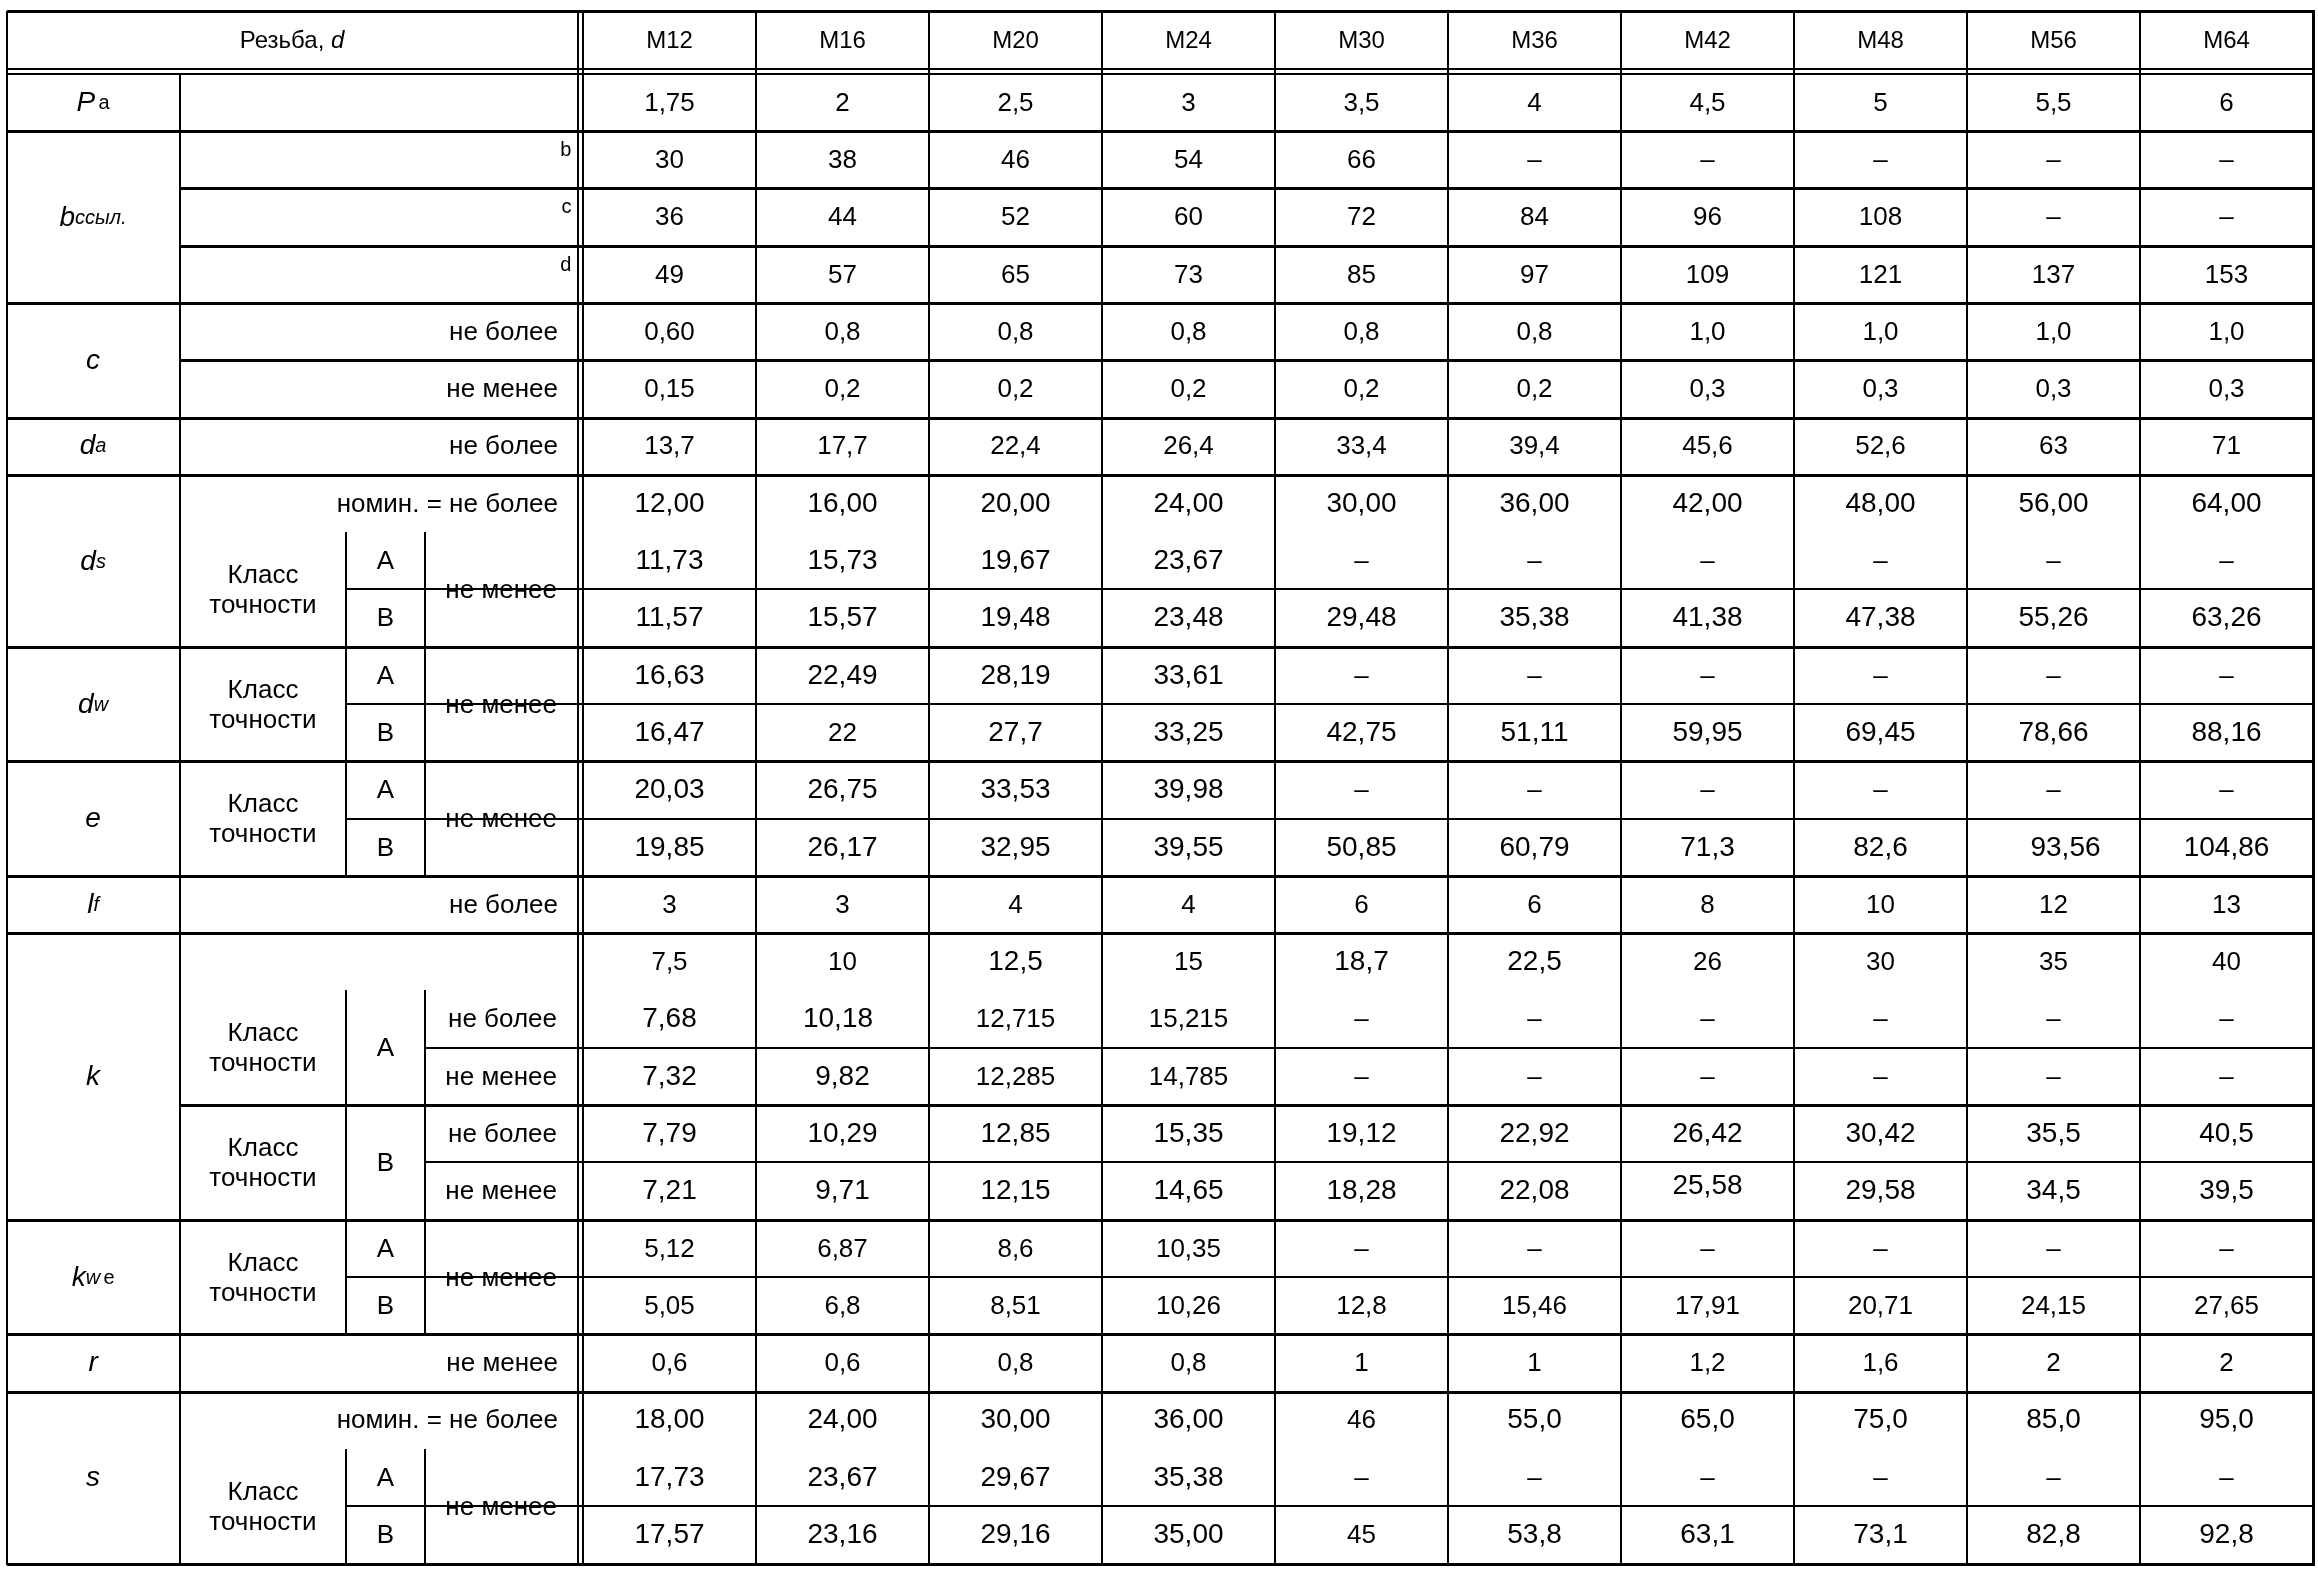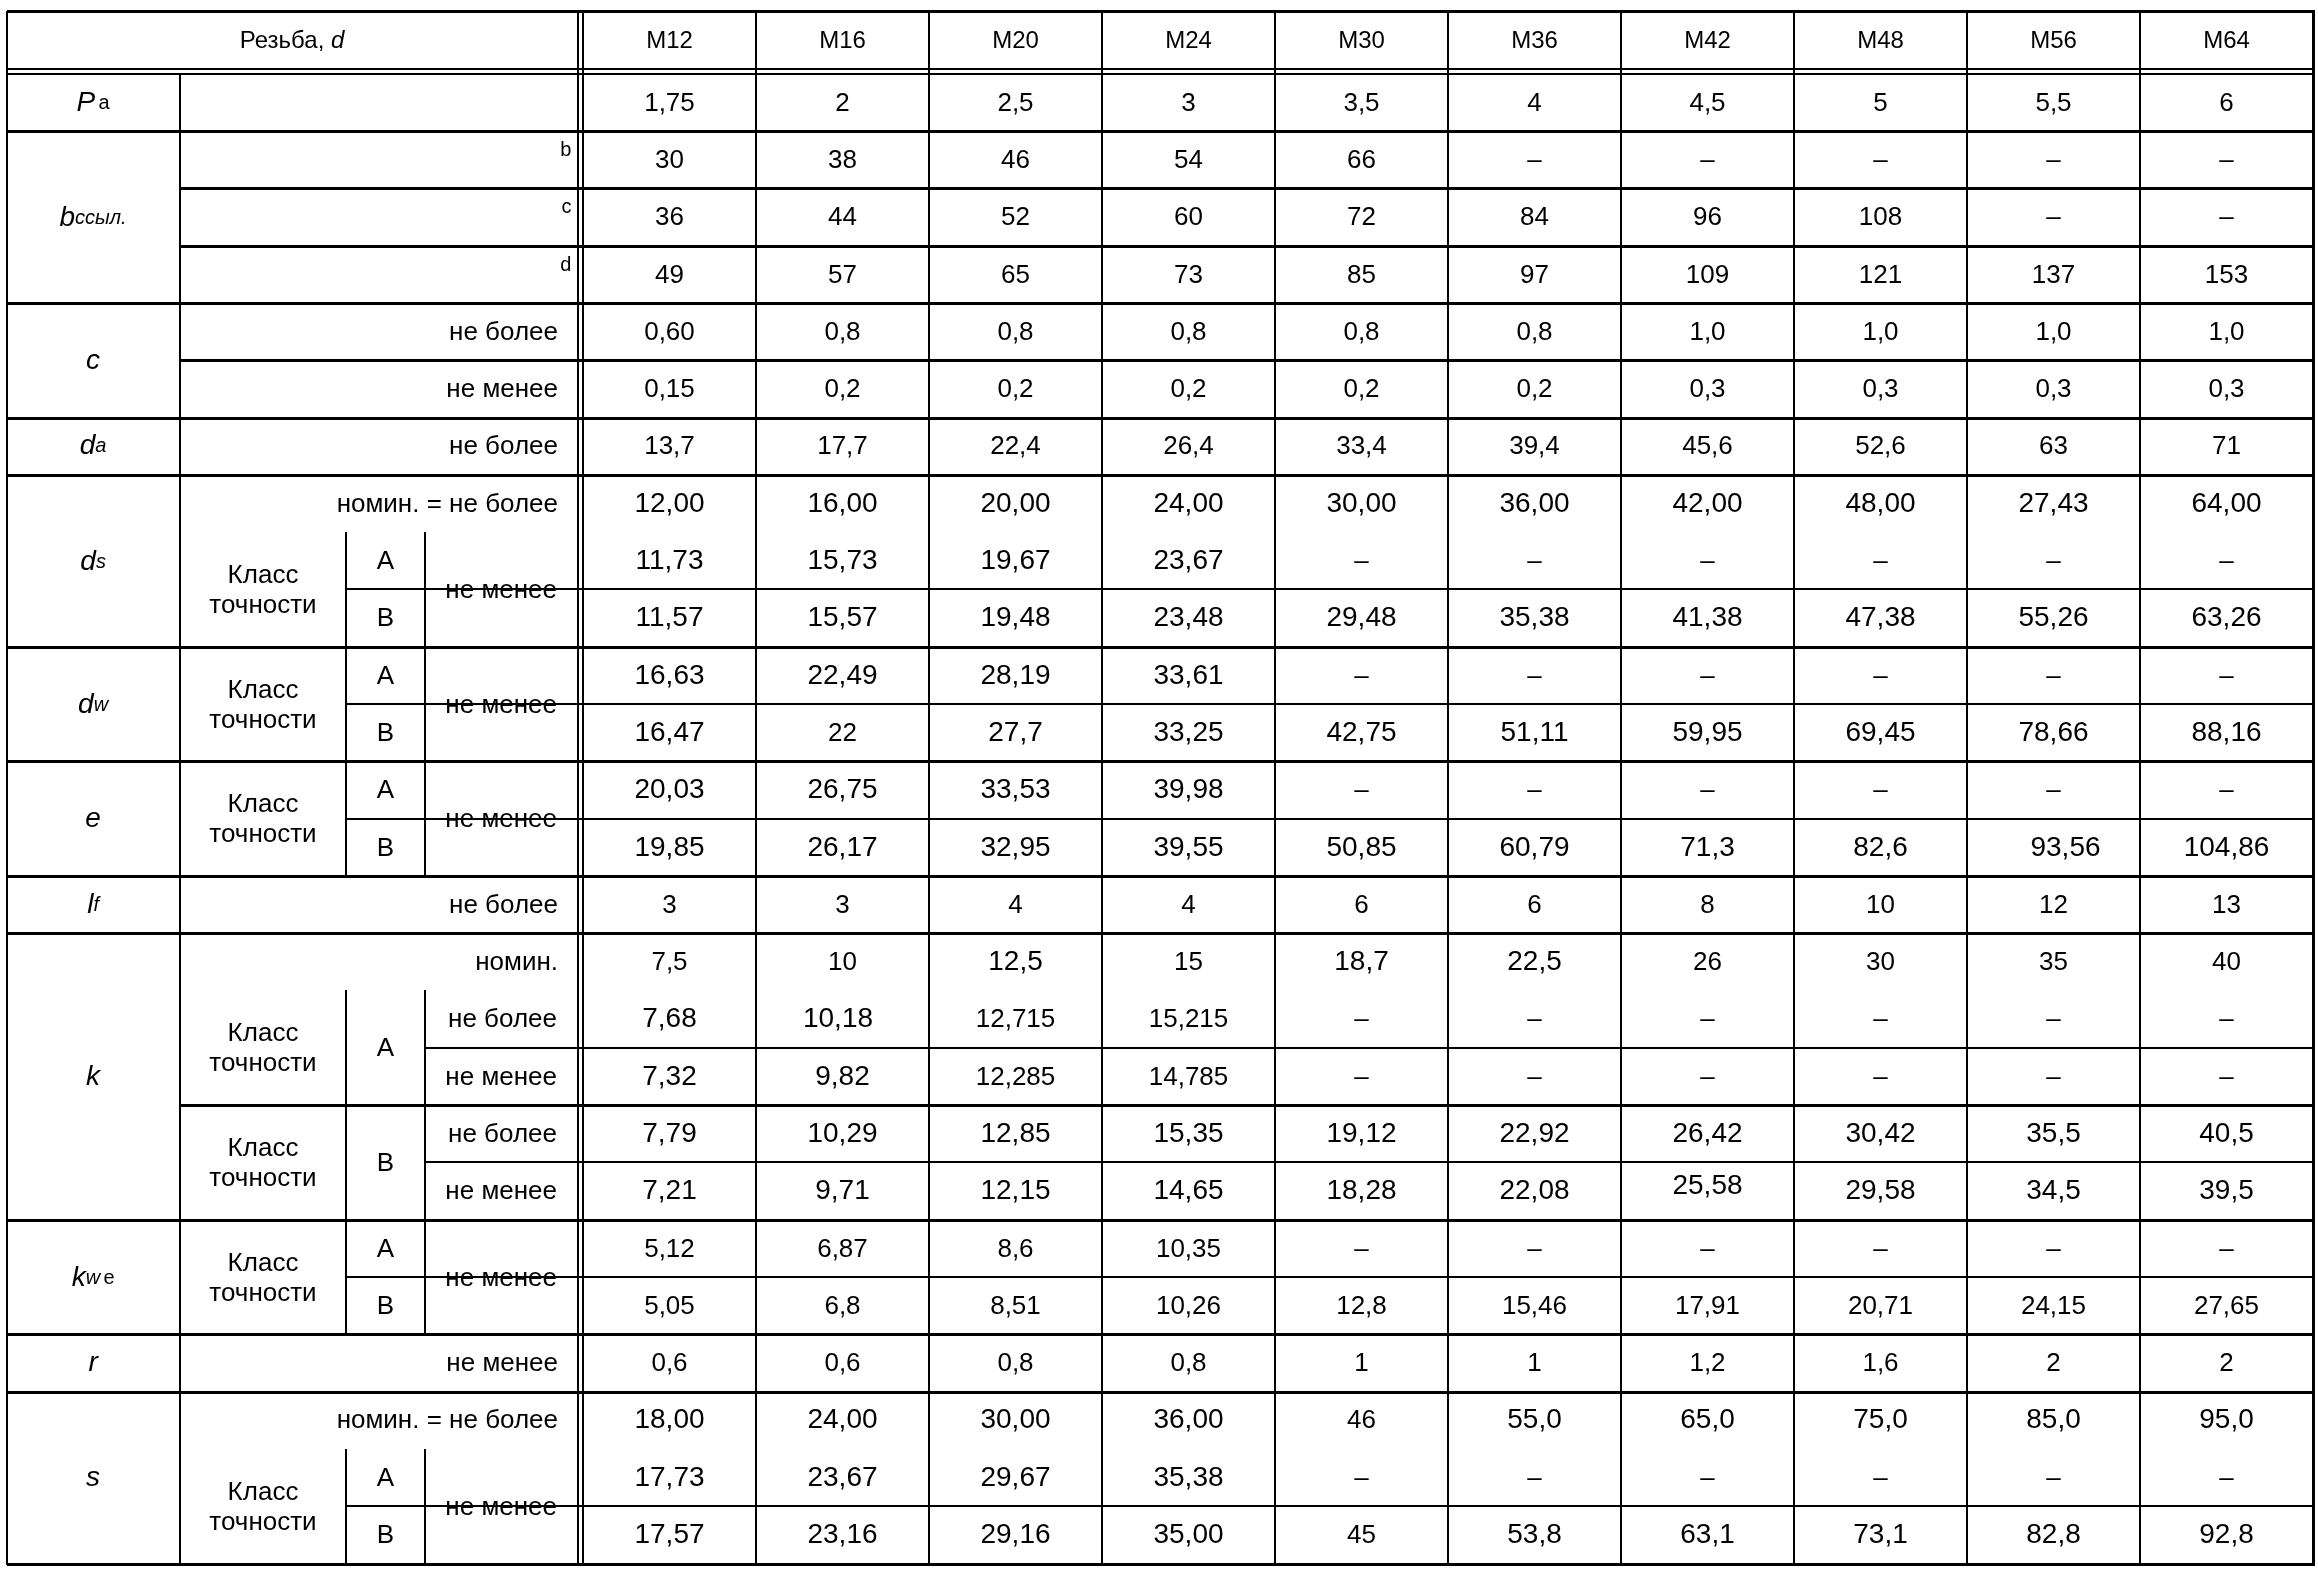--- a/index.html
+++ b/index.html
@@ -118,21 +118,20 @@
     <div class="vline thin" style="left: 345px; top: 647px; height: 116px;"></div>
     <div class="vline thin" style="left: 424px; top: 647px; height: 116px;"></div>
     <div class="cell wrap" style="left: 180px; top: 761px; width: 166px; height: 115px; padding: 0px 16.5px;">Класс точности</div>
     <div class="cell " style="left: 346px; top: 761px; width: 79px; height: 57px;">A</div>
     <div class="cell " style="left: 346px; top: 819px; width: 79px; height: 57px;">B</div>
     <div class="hline thin" style="left: 346px; top: 818px; width: 1969px;"></div>
     <div class="cell right" style="left: 424px; top: 761px; width: 153px; height: 115px;">не менее</div>
     <div class="vline thin" style="left: 345px; top: 761px; height: 116px;"></div>
     <div class="vline thin" style="left: 424px; top: 761px; height: 116px;"></div>
     <div class="cell right" style="left: 180px; top: 876px; width: 398px; height: 57px;">не более</div>
-    <div class="cell right" style="left: 180px; top: 933px; width: 398px; height: 57px;">номин.</div>
     <div class="cell wrap" style="left: 180px; top: 990px; width: 166px; height: 115px; padding: 0px 16.5px;">Класс точности</div>
     <div class="cell " style="left: 346px; top: 990px; width: 79px; height: 115px;">A</div>
     <div class="cell right" style="left: 424px; top: 990px; width: 153px; height: 57px;">не более</div>
     <div class="cell right" style="left: 424px; top: 1048px; width: 153px; height: 57px;">не менее</div>
     <div class="hline thin" style="left: 424px; top: 1047px; width: 1890px;"></div>
     <div class="cell wrap" style="left: 180px; top: 1105px; width: 166px; height: 115px; padding: 0px 16.5px;">Класс точности</div>
     <div class="cell " style="left: 346px; top: 1105px; width: 79px; height: 115px;">B</div>
     <div class="cell right" style="left: 424px; top: 1105px; width: 153px; height: 57px;">не более</div>
     <div class="cell right" style="left: 424px; top: 1162px; width: 153px; height: 57px;">не менее</div>
     <div class="hline thin" style="left: 424px; top: 1161px; width: 1890px;"></div>
@@ -226,21 +225,21 @@
     <div class="cell " style="left: 1967px; top: 417px; width: 173px; height: 57px;">63</div>
     <div class="cell " style="left: 2140px; top: 417px; width: 173px; height: 57px;">71</div>
     <div class="cell big" style="left: 583px; top: 475px; width: 173px; height: 57px;">12,00</div>
     <div class="cell big" style="left: 756px; top: 475px; width: 173px; height: 57px;">16,00</div>
     <div class="cell big" style="left: 929px; top: 475px; width: 173px; height: 57px;">20,00</div>
     <div class="cell big" style="left: 1102px; top: 475px; width: 173px; height: 57px;">24,00</div>
     <div class="cell big" style="left: 1275px; top: 475px; width: 173px; height: 57px;">30,00</div>
     <div class="cell big" style="left: 1448px; top: 475px; width: 173px; height: 57px;">36,00</div>
     <div class="cell big" style="left: 1621px; top: 475px; width: 173px; height: 57px;">42,00</div>
     <div class="cell big" style="left: 1794px; top: 475px; width: 173px; height: 57px;">48,00</div>
-    <div class="cell big" style="left: 1967px; top: 475px; width: 173px; height: 57px;">27,43</div>
+    <div class="cell big" style="left: 1967px; top: 475px; width: 173px; height: 57px;">56,00</div>
     <div class="cell big" style="left: 2140px; top: 475px; width: 173px; height: 57px;">64,00</div>
     <div class="cell big" style="left: 583px; top: 532px; width: 173px; height: 57px;">11,73</div>
     <div class="cell big" style="left: 756px; top: 532px; width: 173px; height: 57px;">15,73</div>
     <div class="cell big" style="left: 929px; top: 532px; width: 173px; height: 57px;">19,67</div>
     <div class="cell big" style="left: 1102px; top: 532px; width: 173px; height: 57px;">23,67</div>
     <div class="cell " style="left: 1275px; top: 532px; width: 173px; height: 57px;">–</div>
     <div class="cell " style="left: 1448px; top: 532px; width: 173px; height: 57px;">–</div>
     <div class="cell " style="left: 1621px; top: 532px; width: 173px; height: 57px;">–</div>
     <div class="cell " style="left: 1794px; top: 532px; width: 173px; height: 57px;">–</div>
     <div class="cell " style="left: 1967px; top: 532px; width: 173px; height: 57px;">–</div>

